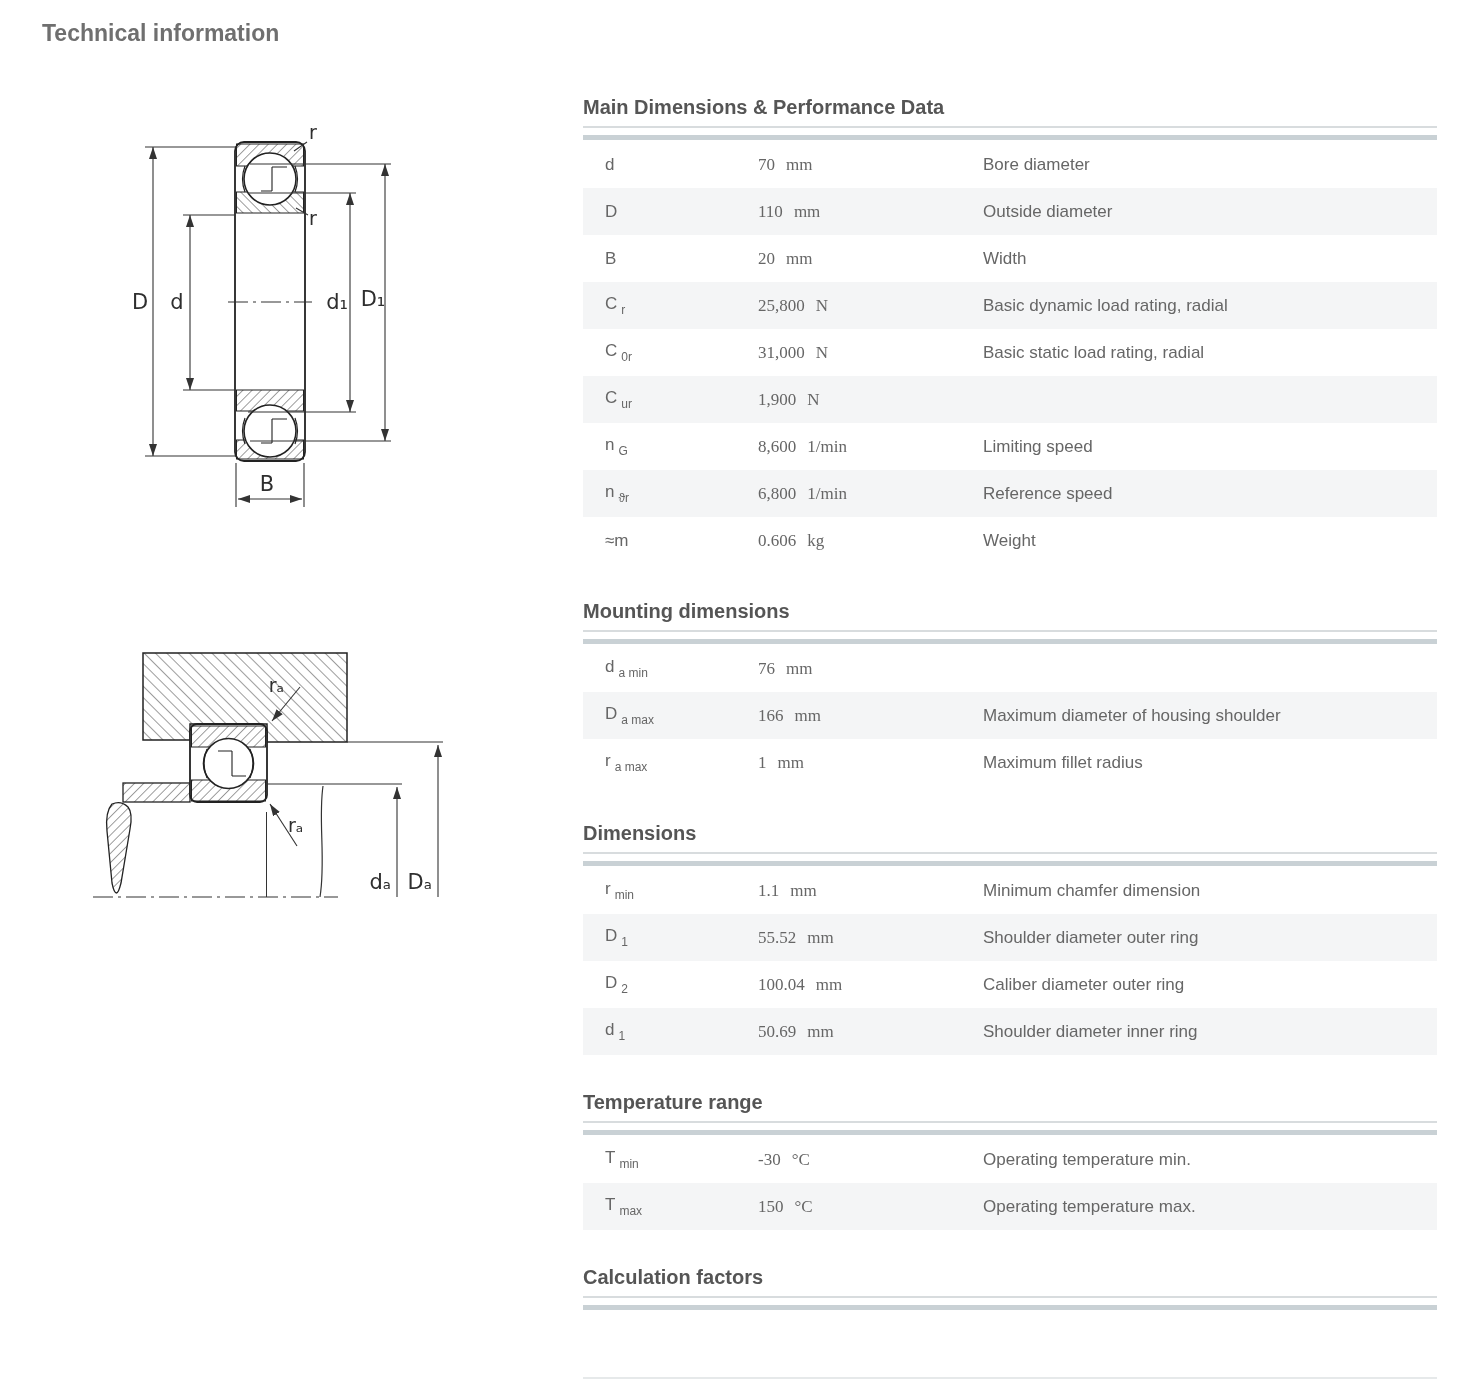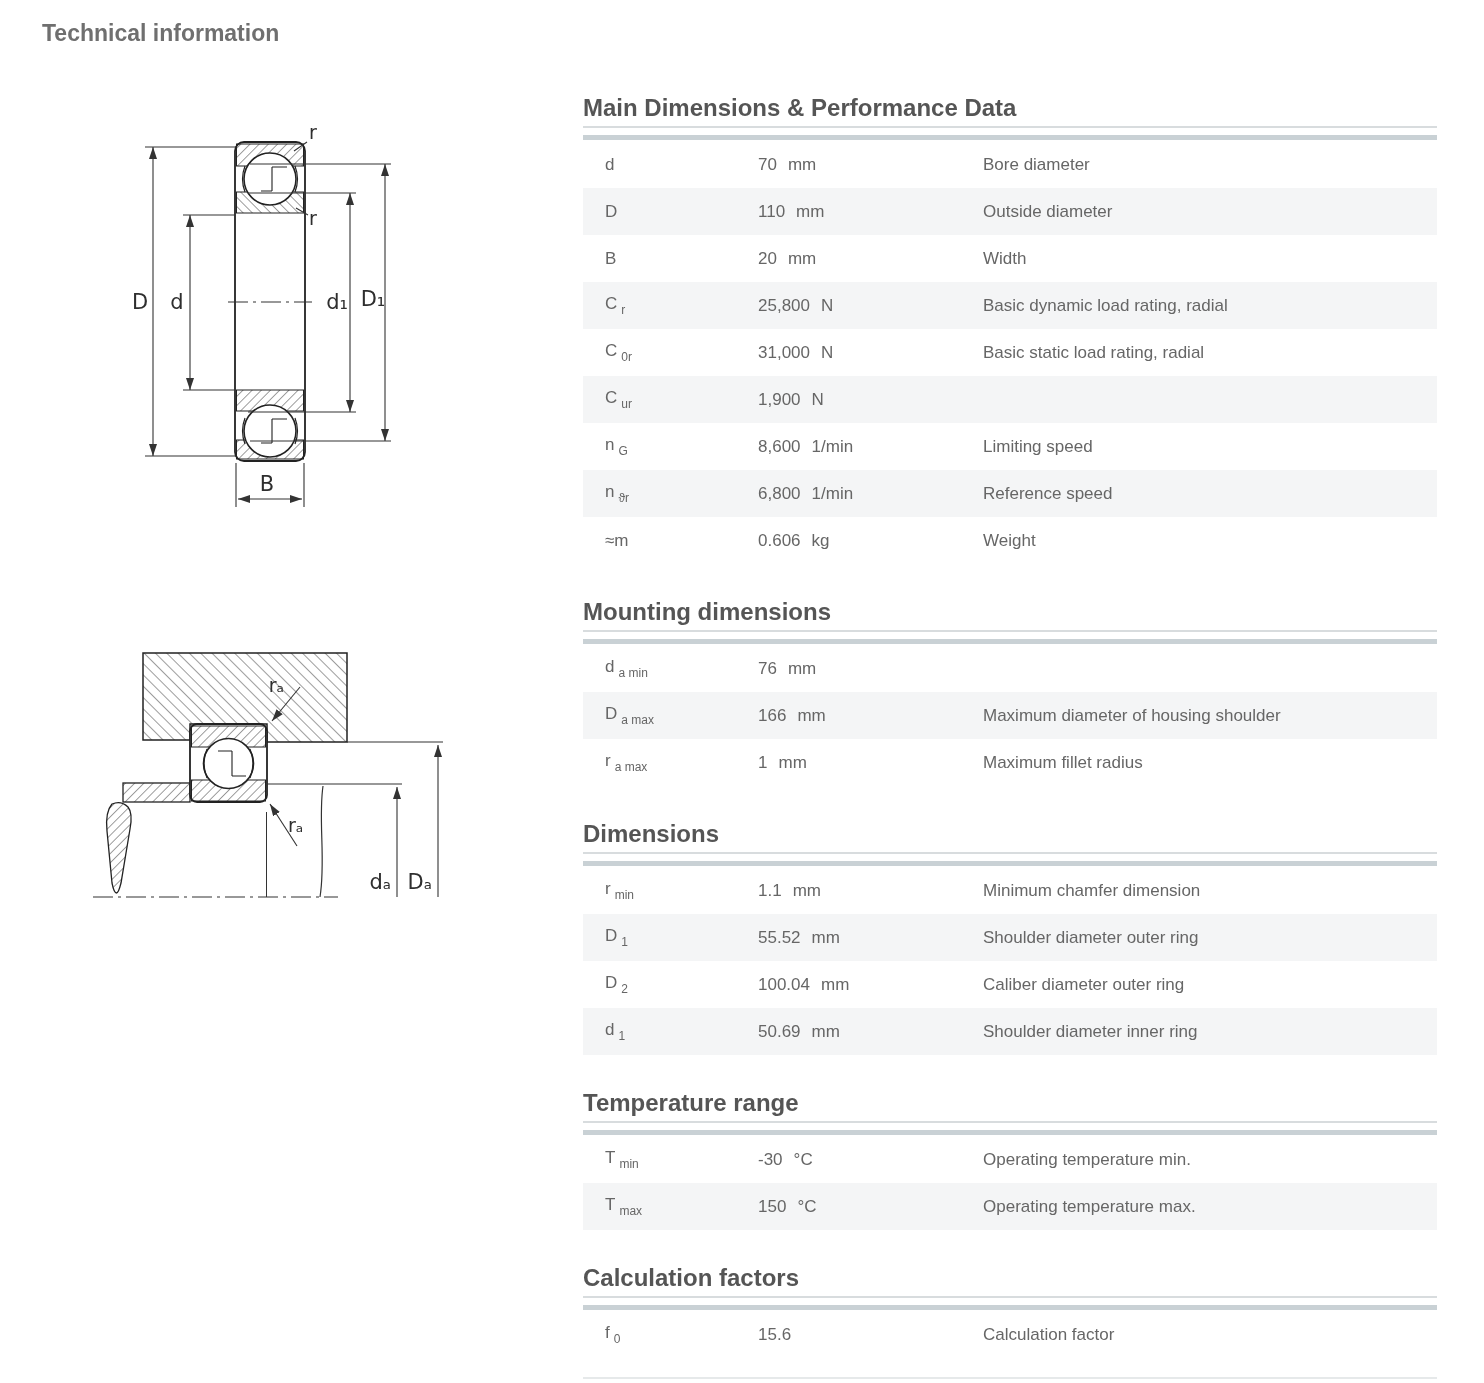--- a/index.html
+++ b/index.html
@@ -10,33 +10,33 @@
   .page-title{
     position:absolute;left:42px;top:20px;font-size:23px;line-height:27px;
     color:#6f6f6f;font-weight:700;
   }
   .figure1{position:absolute;left:115px;top:113px;width:320px;height:420px;}
   .figure2{position:absolute;left:80px;top:635px;width:400px;height:280px;}
   svg text{fill:#2e2e2e;font-family:"DejaVu Sans","Liberation Sans",sans-serif;}
   .tables{position:absolute;left:583px;top:97px;width:854px;}
   .spec-section + .spec-section{margin-top:37px;}
   .section-title{
-    font-size:24px;line-height:21px;font-weight:bold;color:#555;
+    font-size:20px;line-height:21px;font-weight:bold;color:#555;
     margin:0 0 8px 0;
   }
   .section-divider{
     height:15px;
     background:linear-gradient(#d8dcde 0 2px,#ffffff 2px 9px,#c9d1d5 9px 14px,#ffffff 14px 15px);
   }
   .spec-row{display:flex;align-items:center;height:47px;font-size:17px;color:#666;}
   .spec-row.alt{background:#f4f5f6;}
   .cell{white-space:nowrap;}
   .cell.sym{width:175px;padding-left:22px;box-sizing:border-box;}
   .cell.sym sub{font-size:12px;margin-left:4px;}
-  .cell.val{width:225px;}
+  .cell.val{width:225px;font-family:Liberation Serif, serif;}
   .cell.val .unit{margin-left:11px;}
   .cell.desc{flex:1;}
   .bottom-rule{position:absolute;left:583px;top:1377px;width:854px;height:2px;background:#e6e9ea;}
 </style>
 </head>
 <body>
 
 <div class="page-title">Technical information</div>
 
 <div class="figure1">
@@ -236,20 +236,15 @@
       </div>
       <div class="spec-row alt">
         <div class="cell sym"><span>T</span><sub>max</sub></div>
         <div class="cell val"><span>150</span><span class="unit">°C</span></div>
         <div class="cell desc">Operating temperature max.</div>
       </div>
     </section>
     <section class="spec-section">
       <h2 class="section-title">Calculation factors</h2>
       <div class="section-divider"></div>
-      <div class="spec-row">
-        <div class="cell sym"><span>f</span><sub>0</sub></div>
-        <div class="cell val"><span>15.6</span></div>
-        <div class="cell desc">Calculation factor</div>
-      </div>
     </section>
   </div>
 <div class="bottom-rule"></div>
 
 </body></html>

